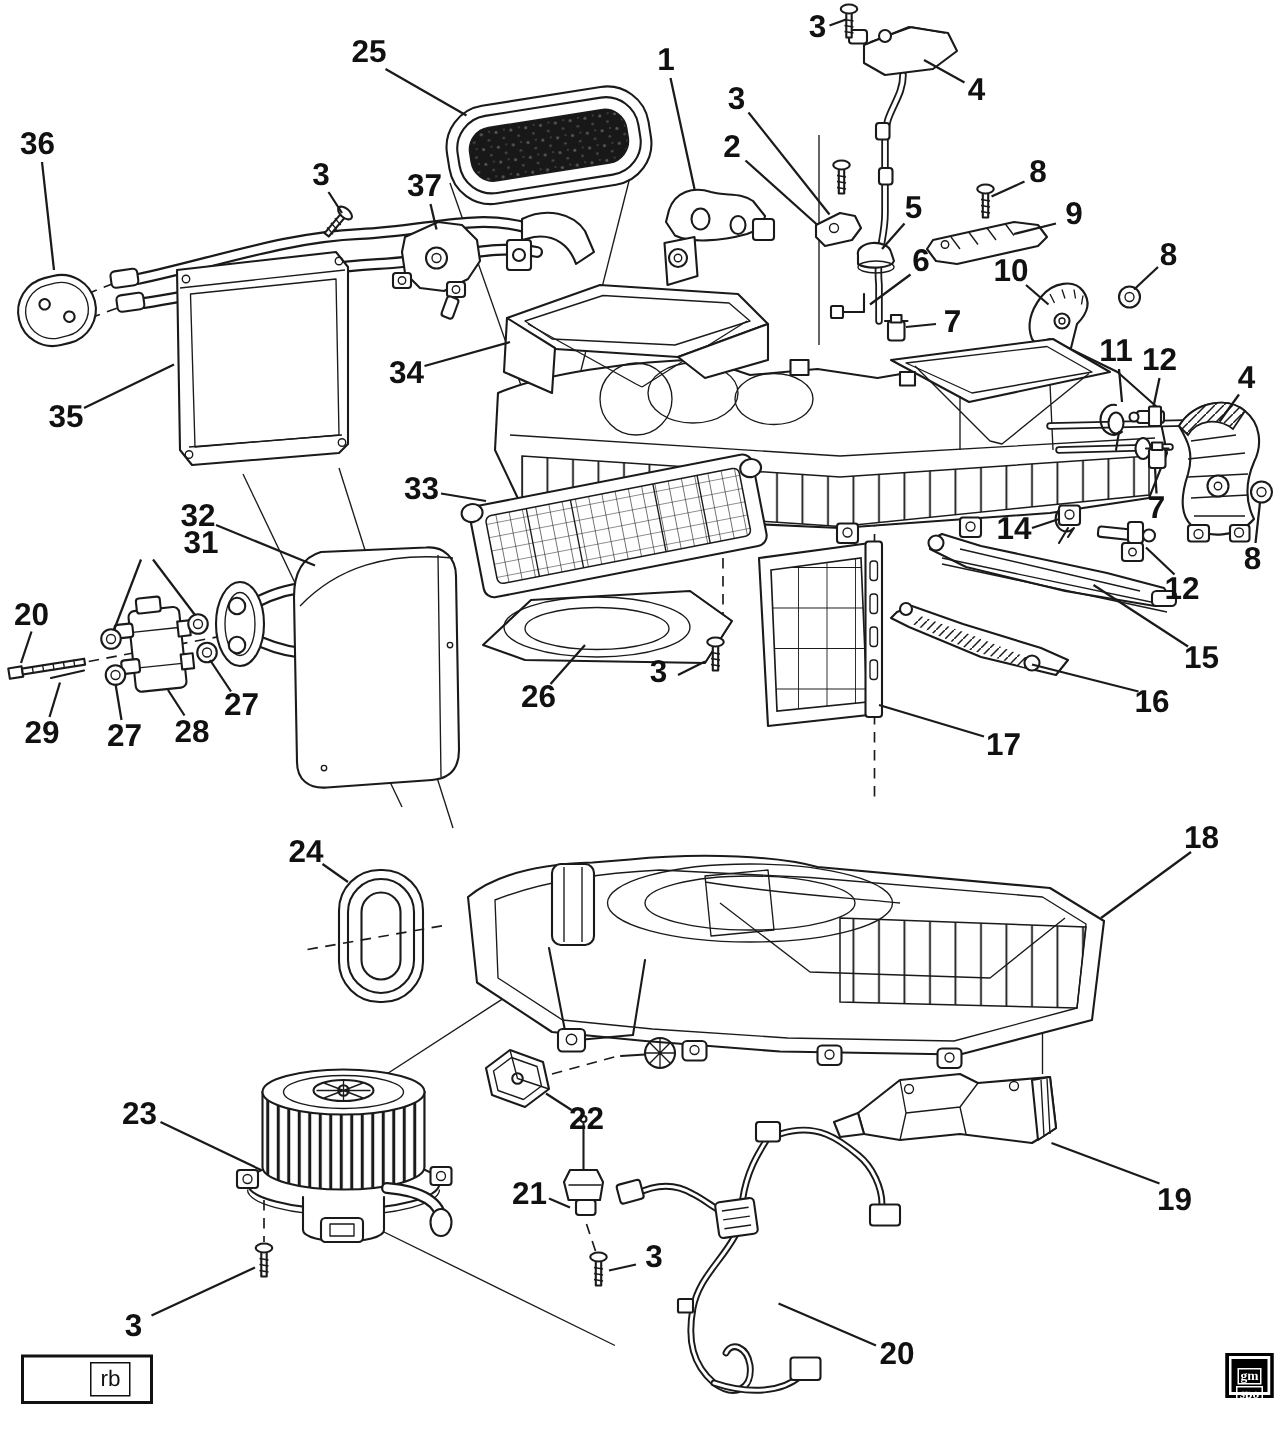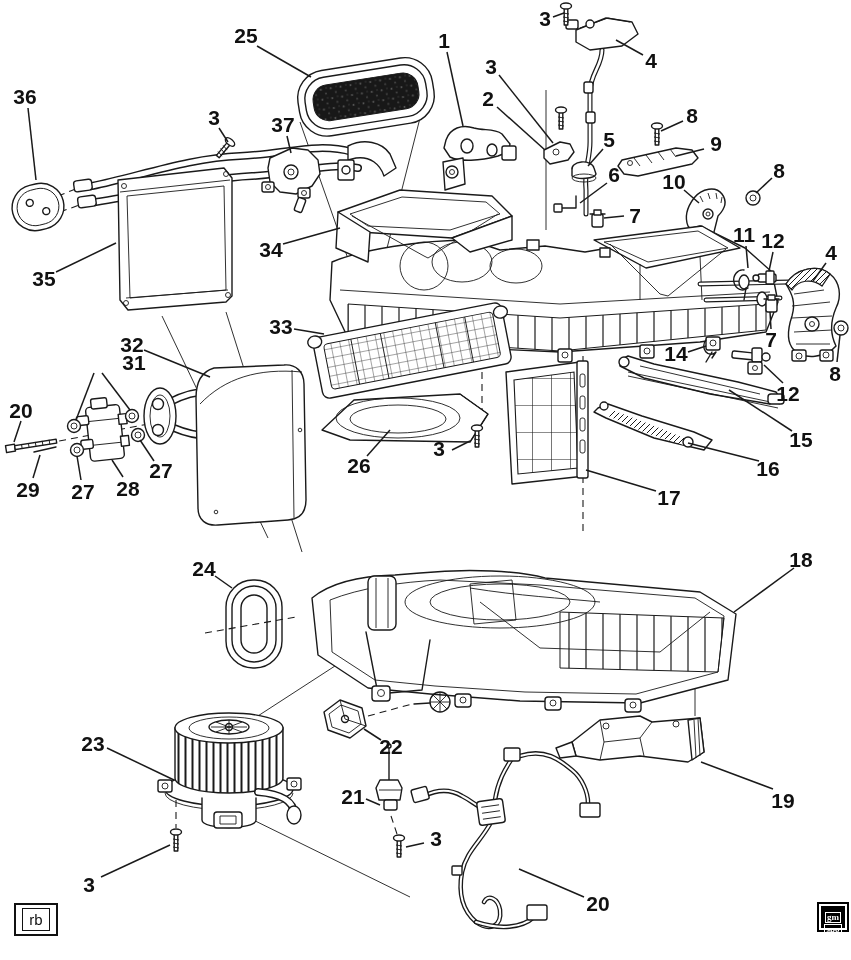--- a/index.html
+++ b/index.html
@@ -15,21 +15,21 @@
   .tube{fill:none;stroke:#1a1a1a;stroke-width:8;stroke-linecap:round;}
   .tubein{fill:none;stroke:#fff;stroke-width:5;stroke-linecap:round;}
   .tube2{fill:none;stroke:#1a1a1a;stroke-width:5;stroke-linecap:round;}
   .tube2in{fill:none;stroke:#fff;stroke-width:2.6;stroke-linecap:round;}
   .wire{fill:none;stroke:#1a1a1a;stroke-width:4.6;stroke-linecap:round;}
   .wirein{fill:none;stroke:#fff;stroke-width:2;stroke-linecap:round;}
   #leader-layer line{stroke:#1a1a1a;stroke-width:1.5;}
   .callout{position:absolute;transform:translate(-50%,-50%);font-size:21px;font-weight:bold;
            line-height:1;white-space:nowrap;}
   .rb-box{position:absolute;left:14px;top:903px;width:40px;height:29px;border:2px solid #111;
-          display:flex;align-items:center;justify-content:center;}
+          display:flex;align-items:center;justify-content:flex-start;padding-left:44px;}
   .rb-inner{border:1px solid #111;padding:0 6px;font-size:15px;line-height:21px;}
   .gm-logo{position:absolute;left:817px;top:902px;width:32px;height:30px;background:#000;
            border:2px solid #000;box-shadow:inset 0 0 0 2px #fff;display:flex;flex-direction:column;
            align-items:center;justify-content:flex-start;padding-top:5px;box-sizing:border-box;}
   .gm-oval{width:20px;height:9px;background:#fff;border-radius:50%;margin-bottom:2px;}
   .gm-text{display:flex;flex-direction:column;align-items:center;}
   .gm-text span{font-family:"Liberation Serif",serif;font-weight:bold;font-size:9px;line-height:9px;
                 color:#fff;border:1px solid #fff;padding:0 1px;margin-top:1px;}
 </style>
 </head>

